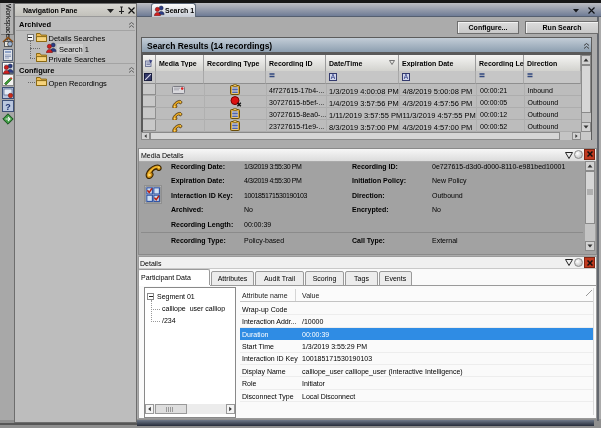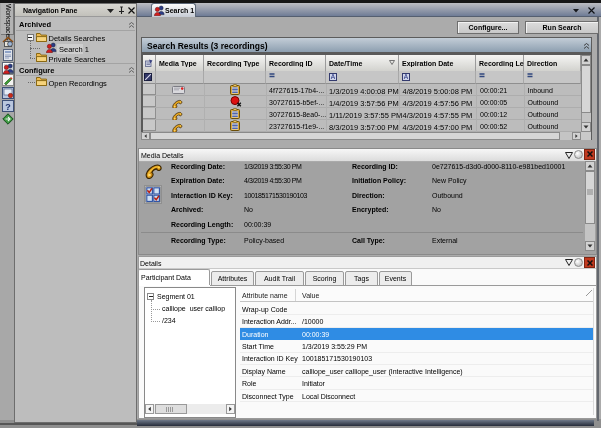--- a/index.html
+++ b/index.html
@@ -149,21 +149,21 @@
   </svg>
 <svg class="ab" style="left:588px;top:7px;" width="7" height="7">
     <path d="M0.5 0.5l6 6M6.5 0.5l-6 6" stroke="#101216" stroke-width="1.2"></path>
   </svg>
 
 <div class="ab b" style="left:457px;top:21px;width:62px;height:13px;background:linear-gradient(#dcdcdc,#c8c8c8);border:1px solid #6e6e6e;box-shadow:inset 1px 1px 0 #f2f2f2;text-align:center;line-height:11px;">Configure...</div>
 <div class="ab b" style="left:525px;top:21px;width:74px;height:13px;background:linear-gradient(#dcdcdc,#c8c8c8);border:1px solid #6e6e6e;box-shadow:inset 1px 1px 0 #f2f2f2;text-align:center;line-height:11px;">Run Search</div>
 
 <div class="ab" style="left:141px;top:37px;width:451px;height:103px;border:1px solid #5c5c5c;background:#bcbcbc;"></div>
 <div class="ab" style="left:142px;top:38px;width:449px;height:13.5px;background:linear-gradient(#c3cdd7,#8d9fb0);"></div>
-<div class="ab b" style="left:147px;top:40.5px;font-size:8.5px;">Search Results (3 recordings)</div>
+<div class="ab b" style="left:147px;top:40.5px;font-size:8.5px;">Search Results (14 recordings)</div>
 <svg class="ab" style="left:584px;top:42.5px;" width="5" height="6">
     <path d="M0 2.5l2.5-2 2.5 2M0 5.5l2.5-2 2.5 2" stroke="#333" stroke-width="0.9" fill="none"></path>
   </svg>
 <div class="ab" style="left:142px;top:51.5px;width:449px;height:3px;background:#5a5a5a;"></div>
 <div id="thead" class="ab" style="left:141px;top:54.5px;width:440px;height:16.5px;background:linear-gradient(#f5f5f3,#d2d2ce);">
     <div style="position:absolute;left:0px;top:0;width:15px;height:16.5px;border-right:1px solid #9b9b9b;">
       <div style="position:absolute;left:4px;top:4px;">
         <svg width="8" height="8" viewBox="0 0 8 8">
           <rect x="0.5" y="2" width="5.5" height="5.5" fill="#d0d4e6" stroke="#5a6288" stroke-width="0.8"></rect>
           <path d="M1.5 4h3.5M1.5 5.5h3.5" stroke="#5a6288" stroke-width="0.7"></path>
@@ -324,21 +324,21 @@
     <div style="position:absolute;left:89px;top:24.7px;">
       <svg width="10" height="11" viewBox="0 0 10 11">
 <rect x="0.5" y="1.5" width="9" height="9" rx="1" fill="#d8a83c" stroke="#6b4e08"></rect>
 <rect x="2" y="3" width="6" height="6.5" fill="#f3ead0"></rect>
 <path d="M2.2 4h5.6M2.2 5.5h5.6M2.2 7h5.6M2.2 8.5h5.6" stroke="#3a56b0" stroke-width="0.9"></path>
 <rect x="3.2" y="0.5" width="3.6" height="2" rx="0.8" fill="#e4c366" stroke="#6b4e08" stroke-width="0.6"></rect>
       </svg>
     </div>
     <div style="position:absolute;left:128px;top:27.2px;white-space:nowrap;font-size:7px;">30727615-8ea0-...</div>
     <div style="position:absolute;left:188px;top:27.2px;white-space:nowrap;font-size:7.5px;">1/11/2019 3:57:55 PM</div>
-    <div style="position:absolute;left:261.5px;top:27.2px;white-space:nowrap;font-size:7.5px;">4/3/2019 4:57:55 PM</div>
+    <div style="position:absolute;left:261.5px;top:27.2px;white-space:nowrap;font-size:7.5px;">11/3/2019 4:57:55 PM</div>
     <div style="position:absolute;left:339px;top:27.2px;white-space:nowrap;font-size:7px;">00:00:12</div>
     <div style="position:absolute;left:386.5px;top:27.2px;white-space:nowrap;font-size:7px;">Outbound</div>
     <div style="position:absolute;left:0;top:24.2px;width:1.5px;height:12.1px;background:#5a5a5a;"></div>
     <div style="position:absolute;left:0;top:36.3px;width:440px;height:12.1px;border-bottom:1px solid #adadad;background:#bcbcbc;"></div>
     <div style="position:absolute;left:1.5px;top:36.3px;width:13.5px;height:11.1px;background:#c8c8c8;border-right:1px solid #8f8f8f;border-bottom:1px solid #8f8f8f;"></div>
     <div style="position:absolute;left:63px;top:36.3px;width:1px;height:12.1px;background:#b0b0b0;"></div>
     <div style="position:absolute;left:125px;top:36.3px;width:1px;height:12.1px;background:#b0b0b0;"></div>
     <div style="position:absolute;left:185px;top:36.3px;width:1px;height:12.1px;background:#b0b0b0;"></div>
     <div style="position:absolute;left:258px;top:36.3px;width:1px;height:12.1px;background:#b0b0b0;"></div>
     <div style="position:absolute;left:335px;top:36.3px;width:1px;height:12.1px;background:#b0b0b0;"></div>

